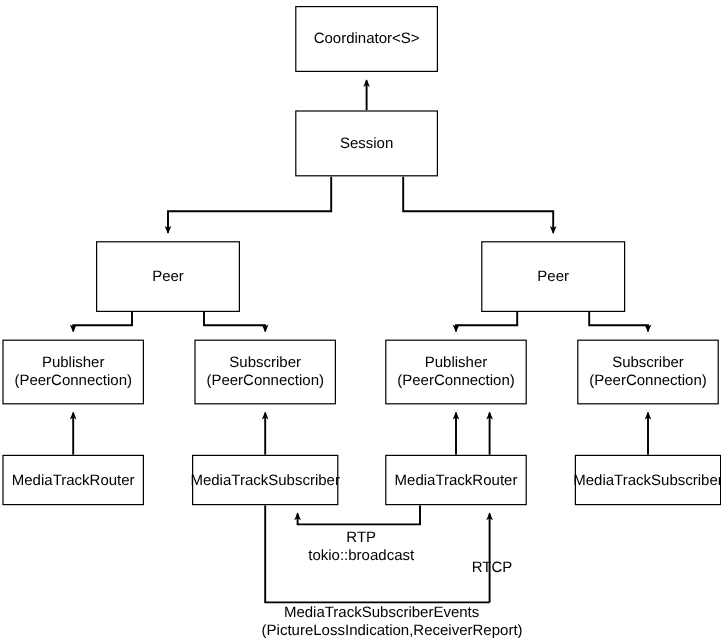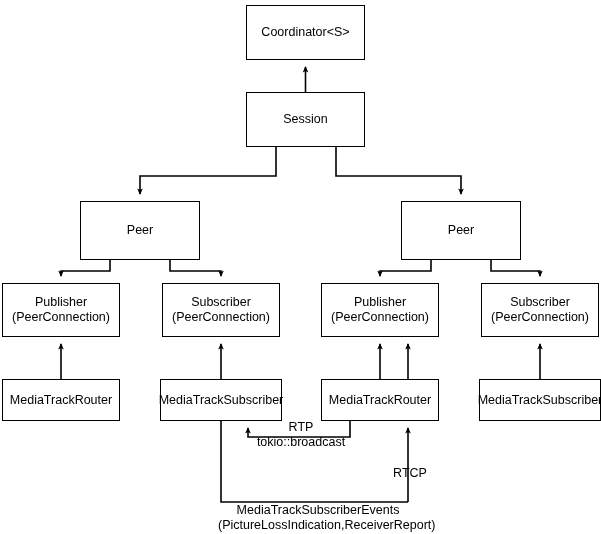--- a/index.html
+++ b/index.html
@@ -117,21 +117,21 @@
 (PeerConnection)</div>
 
   <div class="node" style="left:2px; top:379px; width:118px; height:42px;">MediaTrackRouter</div>
 
   <div class="node" style="left:160px; top:379px; width:122px; height:42px;">MediaTrackSubscriber</div>
 
   <div class="node" style="left:321px; top:379px; width:118px; height:42px;">MediaTrackRouter</div>
 
   <div class="node" style="left:479px; top:379px; width:122px; height:42px;">MediaTrackSubscriber</div>
 
-  <div class="edge-label" style="left:246px; top:420px; width:110px;text-align:center;">RTP
+  <div class="edge-label" style="left:246px; top:441px; width:110px;text-align:center;">RTP
 tokio::broadcast</div>
 
   <div class="edge-label" style="left:390px; top:466px; width:40px;">RTCP</div>
 
   <div class="edge-label" style="left:218px; top:503px; width:200px;">MediaTrackSubscriberEvents
 (PictureLossIndication,ReceiverReport)</div>
 
 </div>
 
 </body></html>

